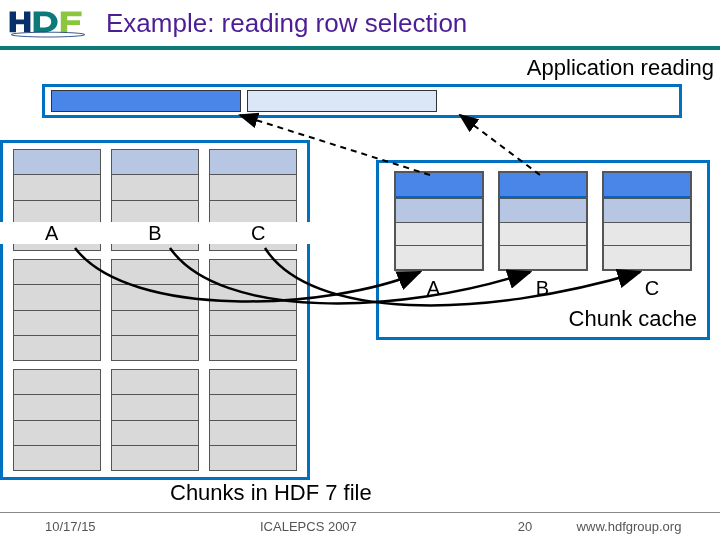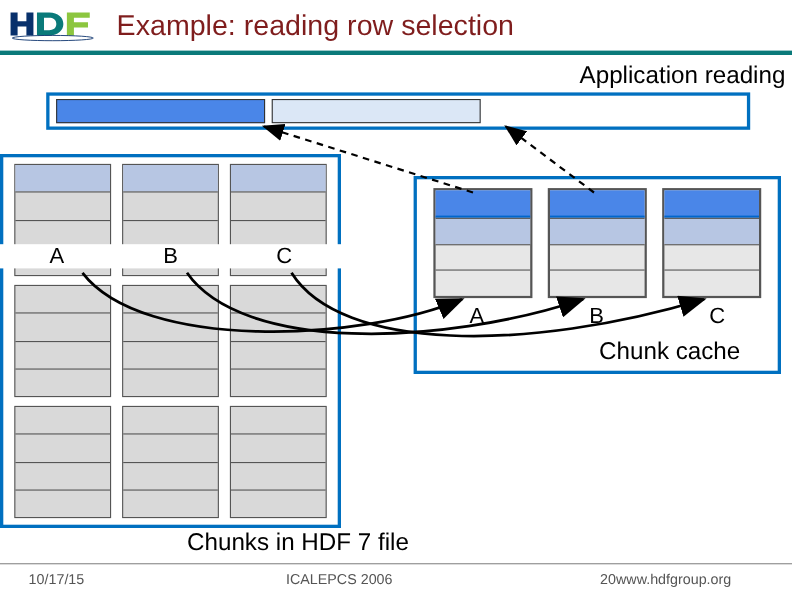--- a/index.html
+++ b/index.html
@@ -1,20 +1,20 @@
 <!DOCTYPE html>
 <html><head>
 <meta charset="utf-8">
 <style>
   * { box-sizing: border-box; margin: 0; padding: 0; }
   body { width: 720px; height: 540px; font-family: Arial, Helvetica, sans-serif; background: #fff; position: relative; overflow: hidden; }
 
   .header { display: flex; align-items: center; height: 50px; padding-left: 8px; border-bottom: 4px solid #0a7a7a; }
   .logo { width: 80px; height: 36px; }
-  .title { font-size: 26px; font-weight: 400; color: #7f1d1d; margin-left: 18px; }
+  .title { font-size: 26px; font-weight: 400; color: #4c1d95; margin-left: 18px; }
 
   .app-buffer-label { position: absolute; right: 6px; top: 55px; font-size: 22px; }
   .app-buffer { position: absolute; left: 42px; top: 84px; width: 640px; height: 34px; border: 3px solid #0070c0; background: #fff; display: flex; align-items: center; padding: 3px 6px; gap: 6px; }
   .buf-seg { height: 22px; border: 1px solid #333; }
   .buf-a { width: 190px; background: #4a86e8; }
   .buf-b { width: 190px; background: #dbe7f6; }
   .buf-c { width: 190px; background: #fff; border: none; }
 
   .file-box { position: absolute; left: 0px; top: 140px; width: 310px; height: 340px; border: 3px solid #0070c0; background: #fff; }
   .chunk-grid { display: grid; grid-template-columns: repeat(3, 1fr); grid-template-rows: repeat(3, 1fr); gap: 8px 10px; padding: 6px 10px 6px 10px; height: 100%; }
@@ -25,29 +25,29 @@
   .label-row { position: absolute; top: 222px; left: 0; width: 310px; display: flex; height: 22px; }
   .label-row span { flex: 1; text-align: center; font-size: 20px; background: #fff; }
 
   .cache-box { position: absolute; right: 10px; top: 160px; width: 334px; height: 180px; border: 3px solid #0070c0; background: #fff; }
   .cache-cols { display: flex; justify-content: space-around; padding: 8px 8px 4px 8px; height: 118px; }
   .cache-col { width: 90px; height: 100px; border: 2px solid #555; display: flex; flex-direction: column; background: #e7e7e7; }
   .cache-col .crow { flex: 1; border-top: 1px solid #555; }
   .cache-col .crow:first-child { border-top: none; background: #4a86e8; border-bottom: 2px solid #0066cc; }
   .cache-col .crow:nth-child(2) { background: #b7c6e3; }
   .cache-labels { display: flex; justify-content: space-around; font-size: 20px; margin-top: -4px; }
-  .cache-title { text-align: right; font-size: 22px; padding-right: 34px; padding-top: 6px; }
+  .cache-title { text-align: right; font-size: 22px; padding-right: 10px; padding-top: 6px; }
 
   .file-caption { position: absolute; left: 170px; top: 480px; font-size: 22px; }
 
   .footer { position: absolute; bottom: 0; left: 0; right: 0; height: 28px; border-top: 1px solid #888; display: flex; align-items: center; font-size: 13px; color: #555; background: #fff; }
-  .footer .f-left { width: 200px; padding-left: 26px; }
+  .footer .f-left { width: 200px; padding-left: 45px; }
   .footer .f-mid { flex: 1; text-align: left; padding-left: 60px; }
-  .footer .f-page { width: 70px; text-align: right; }
-  .footer .f-right { width: 160px; text-align: left; padding-right: 22px; }
+  .footer .f-page { width: 70px; text-align: center; }
+  .footer .f-right { width: 160px; text-align: center; padding-right: 22px; }
 
   svg.overlay { position: absolute; left: 0; top: 0; width: 720px; height: 540px; pointer-events: none; }
 </style>
 </head>
 <body>
 
 <div class="header">
   <span>
     <svg class="logo" viewBox="0 0 100 40">
       <path d="M2 8 L2 34 L10 34 L10 24 L20 24 L20 34 L28 34 L28 8 L20 8 L20 18 L10 18 L10 8 Z" fill="#08306b"></path>
@@ -171,16 +171,16 @@
   <line x1="430" y1="175" x2="240" y2="115" stroke="#000" stroke-width="2" stroke-dasharray="6 5" marker-end="url(#ah)"></line>
   <line x1="540" y1="175" x2="460" y2="115" stroke="#000" stroke-width="2" stroke-dasharray="6 5" marker-end="url(#ah)"></line>
 
   <path d="M 75 248 C 130 320, 330 310, 420 272" stroke="#000" stroke-width="2.5" fill="none" marker-end="url(#ah)"></path>
   <path d="M 170 248 C 220 320, 400 315, 530 272" stroke="#000" stroke-width="2.5" fill="none" marker-end="url(#ah)"></path>
   <path d="M 265 248 C 310 320, 480 320, 640 272" stroke="#000" stroke-width="2.5" fill="none" marker-end="url(#ah)"></path>
 </svg>
 
 <div class="footer">
   <div class="f-left">10/17/15</div>
-  <div class="f-mid">ICALEPCS 2006</div>
+  <div class="f-mid">ICALEPCS 2007</div>
   <div class="f-page">20</div>
   <div class="f-right">www.hdfgroup.org</div>
 </div>
 
 </body></html>

